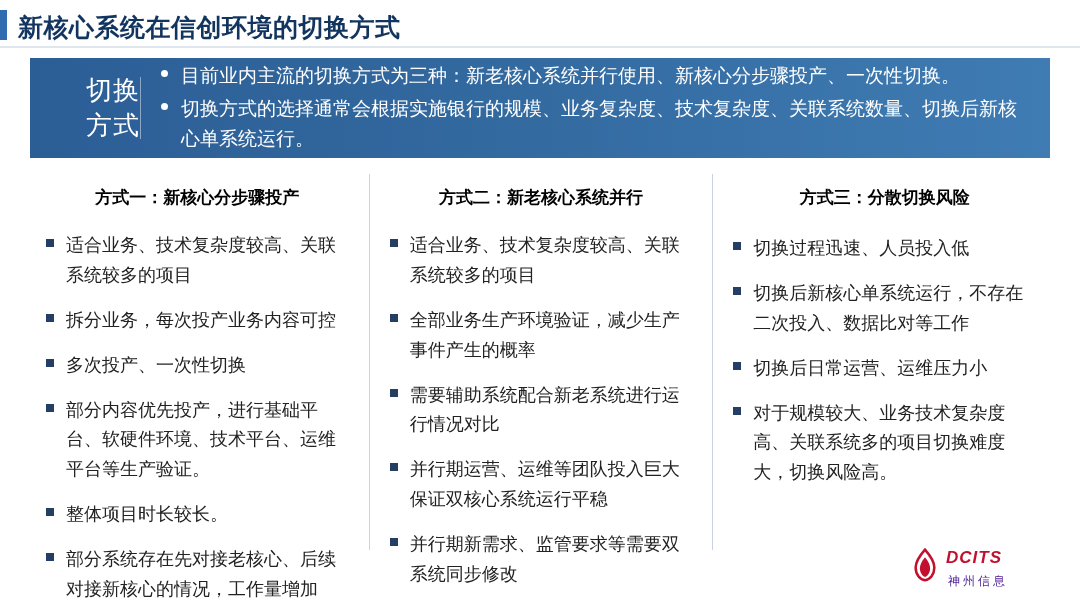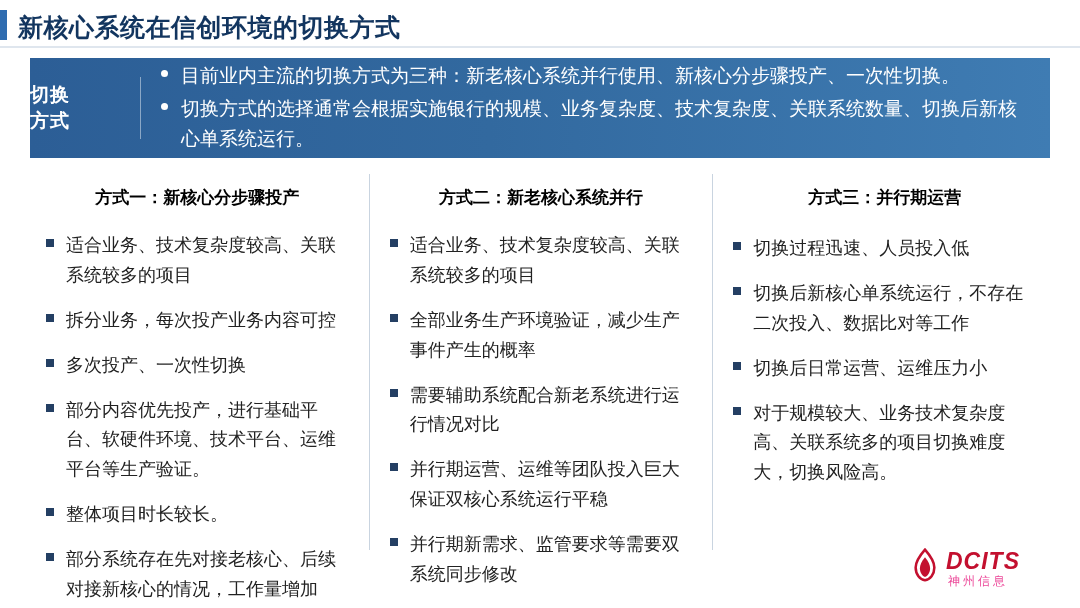--- a/index.html
+++ b/index.html
@@ -63,24 +63,24 @@
     top: 58px;
     width: 1020px;
     height: 100px;
     background: linear-gradient(90deg, #2c5e96 0%, #32699f 45%, #3f7cb3 100%);
     display: flex;
     align-items: center;
   }
   .banner-label {
     width: 110px;
     flex: 0 0 110px;
-    text-align: left;
+    text-align: right;
     color: #ffffff;
-    font-size: 19px;
-    font-weight: bold;
+    font-size: 26px;
+    font-weight: normal;
     line-height: 1.35;
     letter-spacing: 1px;
   }
   .banner-sep {
     width: 1px;
     height: 62px;
     background: rgba(255,255,255,0.45);
     flex: 0 0 1px;
   }
   .banner-body {
@@ -172,32 +172,32 @@
     position: absolute;
     left: 0;
     top: 2px;
     width: 34px;
     height: 34px;
   }
   .logo-text {
     position: absolute;
     left: 38px;
     top: 2px;
-    font-size: 23px;
+    font-size: 17px;
     font-weight: bold;
     font-style: italic;
     color: #c3102f;
     letter-spacing: 1px;
   }
   .logo-sub {
     position: absolute;
     left: 40px;
     top: 27px;
     font-size: 12px;
-    color: #ec4899;
+    color: #4c1d95;
     letter-spacing: 3px;
   }
 </style>
 </head>
 <body>
 
 <div class="slide">
 
   <div class="title-bar">
     <div class="title-accent"></div>
@@ -251,21 +251,21 @@
         <li><span class="sq"></span><span>需要辅助系统配合新老系统进行运行情况对比</span></li>
         <li><span class="sq"></span><span>并行期运营、运维等团队投入巨大保证双核心系统运行平稳</span></li>
         <li><span class="sq"></span><span>并行期新需求、监管要求等需要双系统同步修改</span></li>
       </ul>
     </div>
 
     <div class="col-divider"></div>
 
     <div class="col">
       <div class="col-head">
-        <span class="lead">方式三：</span><span>并行期运营</span>
+        <span class="lead">方式三：</span><span>分散切换风险</span>
       </div>
       <ul class="bullets">
         <li><span class="sq"></span></li>
         <li><span class="sq"></span><span>切换过程迅速、人员投入低</span></li>
         <li><span class="sq"></span><span>切换后新核心单系统运行，不存在二次投入、数据比对等工作</span></li>
         <li><span class="sq"></span><span>切换后日常运营、运维压力小</span></li>
         <li><span class="sq"></span><span>对于规模较大、业务技术复杂度高、关联系统多的项目切换难度大，切换风险高。</span></li>
       </ul>
     </div>
 

